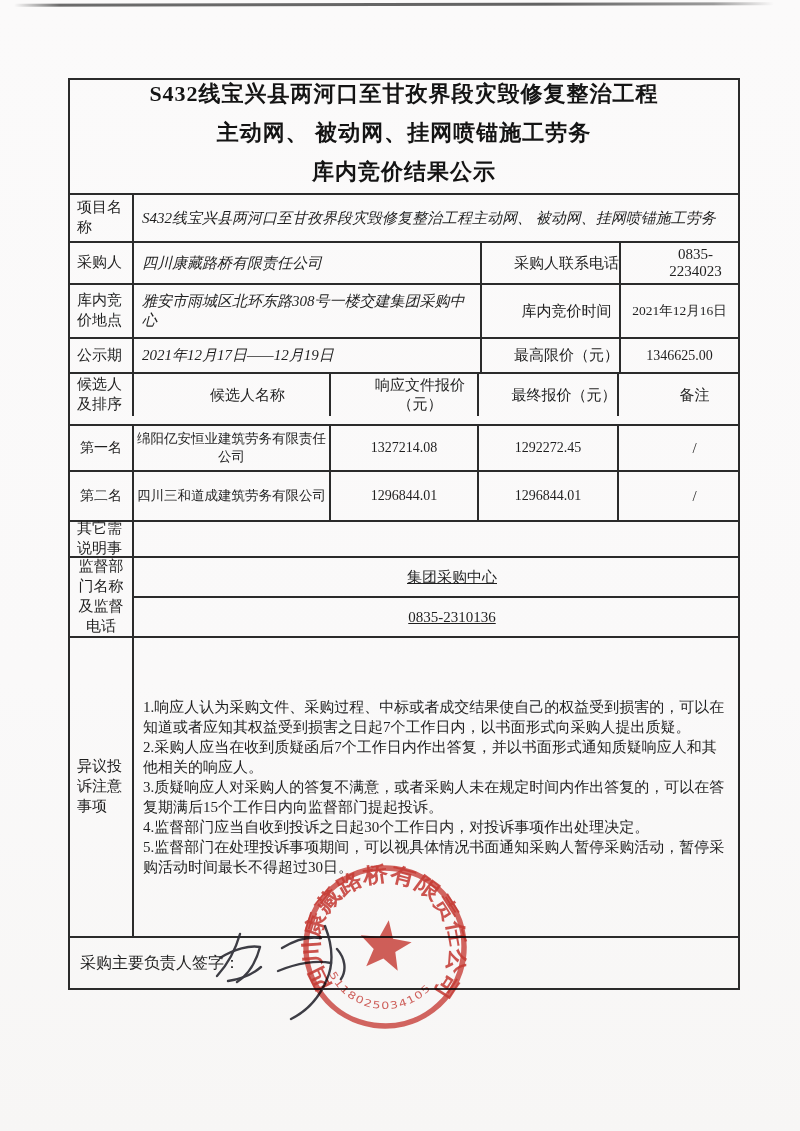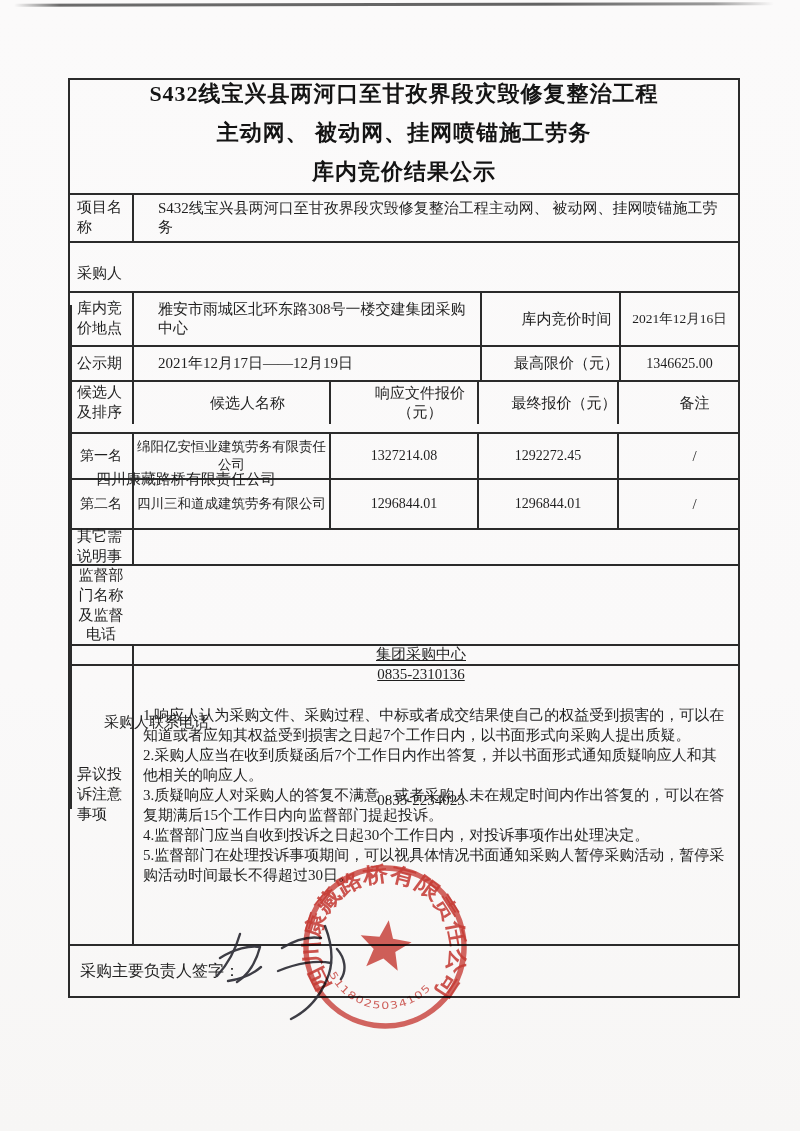--- a/index.html
+++ b/index.html
@@ -25,21 +25,21 @@
   .doc-table {
     position: absolute; left: 68px; top: 78px; width: 672px;
     border: 2px solid #2b2b2b;
     background: transparent;
   }
   .row { display: flex; border-top: 2px solid #2b2b2b; }
   .row.first { border-top: none; }
   .cell { border-left: 2px solid #2b2b2b; display: flex; align-items: center; min-width: 0; }
   .cell.nol { border-left: none; }
   .cell.center { justify-content: center; text-align: center; }
-  .cell.left { justify-content: flex-start; padding-left: 24px; padding-right: 6px; }
+  .cell.left { justify-content: flex-start; padding-left: 8px; padding-right: 6px; font-style: italic; }
   .label-cell { width: 62px; flex: 0 0 62px; justify-content: center; }
   .label-cell .lbl { width: 48px; font-size: 15px; line-height: 1.32; text-align: left; }
   .label-cell .lbl.ctr { text-align: center; }
   .fs15 { font-size: 15px; padding-left: 32px; }
   .fs14 { font-size: 14px; }
   .fs13 { font-size: 13.5px; }
   .grow { flex: 1 1 auto; }
 
   
   .title-box {
@@ -48,28 +48,28 @@
     padding-bottom: 6px; gap: 9px;
   }
   .title-line {
     font-weight: 700; font-size: 22px; letter-spacing: 1px;
     font-family: "Liberation Serif", "DejaVu Serif", serif;
     color: #141414;
   }
 
   
   .h-project { height: 48px; }
-  .h-purchaser { height: 50px; flex-direction: column; }
+  .h-purchaser { height: 42px; }
   .h-place { height: 54px; }
   .h-period { height: 35px; }
   .h-chead { height: 44px; }
   .h-crow1 { height: 46px; margin-top: 8px; }
   .h-crow2 { height: 50px; }
   .h-other { height: 36px; }
-  .h-superv { height: 80px; flex-direction: column; }
+  .h-superv { height: 80px; }
   .h-object { height: 300px; }
   .h-sign { height: 52px; }
 
   
   .colB-val { width: 348px; flex: 0 0 348px; }
   .colB-lbl2 { width: 139px; flex: 0 0 139px; }
   
   .colC-name { width: 197px; flex: 0 0 197px; }
   .colC-p1 { width: 148px; flex: 0 0 148px; }
   .colC-p2 { width: 140px; flex: 0 0 140px; }

